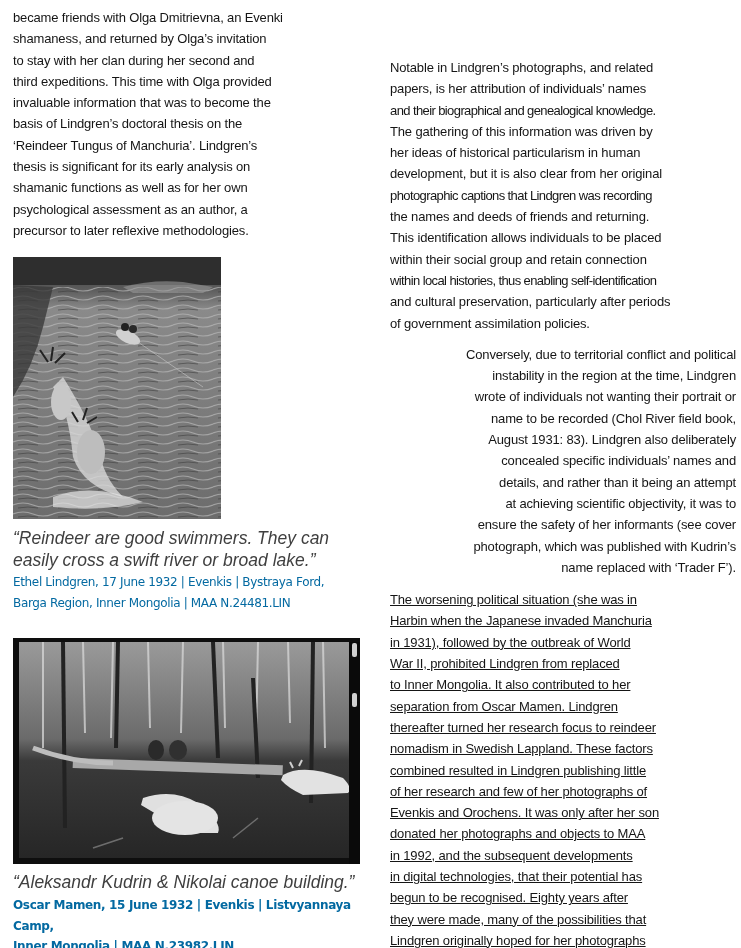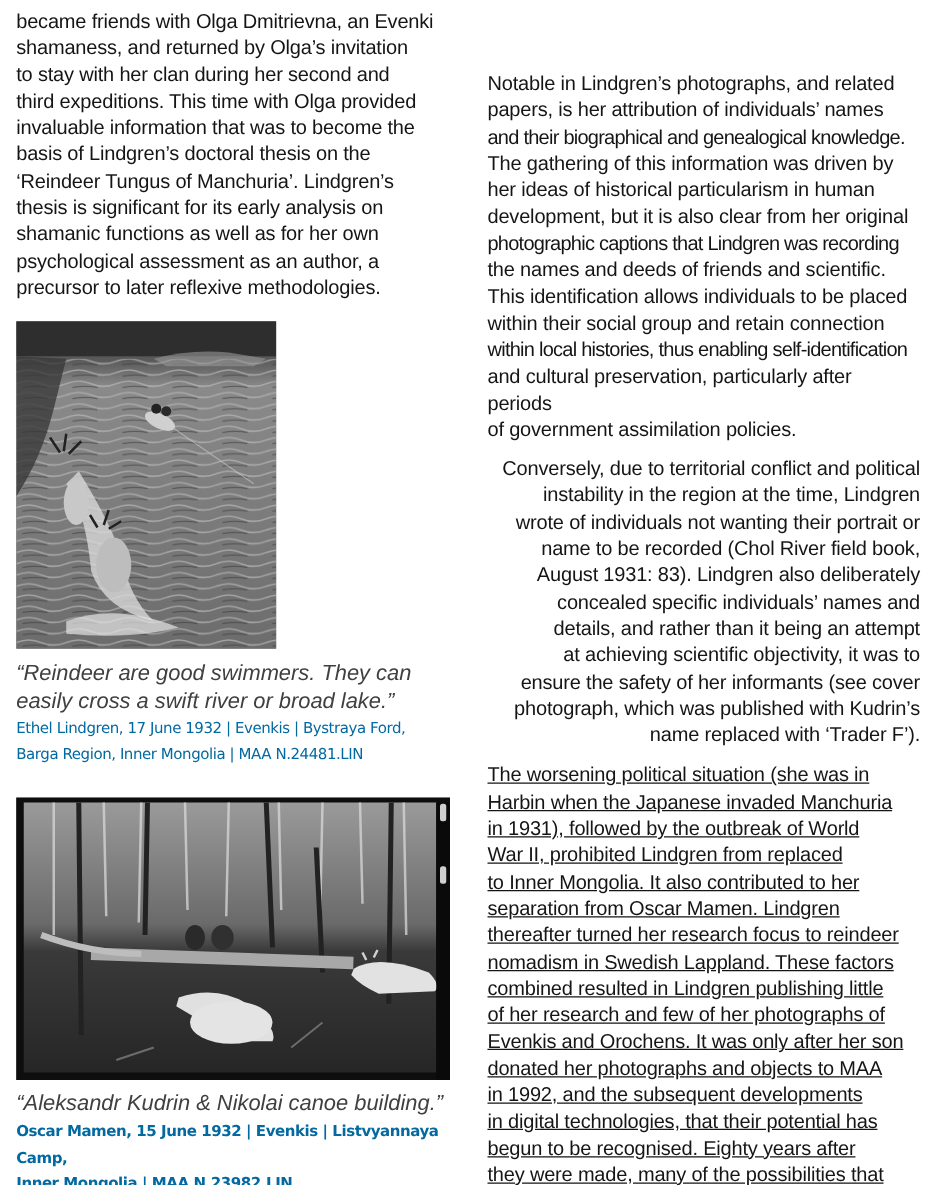--- a/index.html
+++ b/index.html
@@ -2,21 +2,21 @@
 <html><head>
   <meta charset="utf-8">
   <style>
     html, body { margin: 0; padding: 0; background: #ffffff; }
     body { width: 741px; height: 948px; position: relative; overflow: hidden; color: #111; }
     .col { position: absolute; top: 0; }
     .col-left { left: 13px; width: 345px; }
     .col-right { left: 390px; width: 346px; margin-top: 46px; }
     .body-text {
       font-family: "Liberation Sans", sans-serif;
-      font-size: 16px; line-height: 21.3px; margin: 0; color: #151515;
+      font-size: 13px; line-height: 21.3px; margin: 0; color: #151515;
       letter-spacing: -0.15px;
     }
     .col-left .body-text { margin-top: 7px; }
     .col-right .p1 { margin-top: 11px; }
     .col-right .p2 { margin-top: 10px; text-align: right; }
     .col-right .p3 { margin-top: 11px; text-decoration: underline; }
     .tight { letter-spacing: -0.6px; }
     .photo { position: absolute; overflow: hidden; }
     .photo1 { left: 13px; top: 257px; width: 208px; height: 262px; background: #6f6f6f; }
     .photo2 { left: 13px; top: 638px; width: 347px; height: 226px; background: #1a1a1a; }
@@ -153,21 +153,21 @@
 
 <div class="col col-right">
   <p class="body-text p1">
     <span>Notable in Lindgren’s photographs, and related</span><br>
     <span>papers, is her attribution of individuals’ names</span><br>
     <span class="tight">and their biographical and genealogical knowledge.</span><br>
     <span>The gathering of this information was driven by</span><br>
     <span>her ideas of historical particularism in human</span><br>
     <span>development, but it is also clear from her original</span><br>
     <span class="tight">photographic captions that Lindgren was recording</span><br>
-    <span>the names and deeds of friends and scientific.</span><br>
+    <span>the names and deeds of friends and returning.</span><br>
     <span>This identification allows individuals to be placed</span><br>
     <span>within their social group and retain connection</span><br>
     <span class="tight">within local histories, thus enabling self-identification</span><br>
     <span>and cultural preservation, particularly after periods</span><br>
     <span>of government assimilation policies.</span>
   </p>
   <p class="body-text p2">
     <span>Conversely, due to territorial conflict and political</span><br>
     <span>instability in the region at the time, Lindgren</span><br>
     <span>wrote of individuals not wanting their portrait or</span><br>

